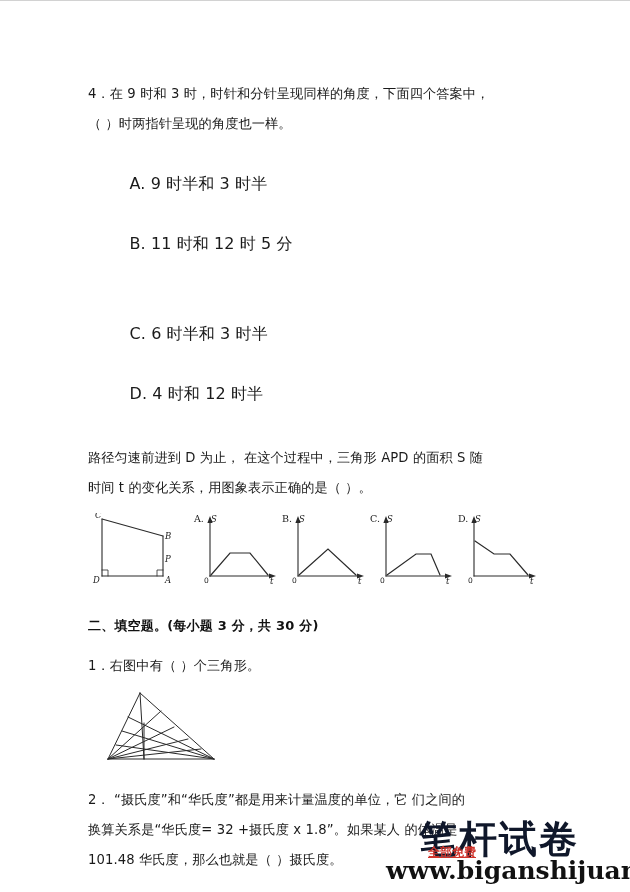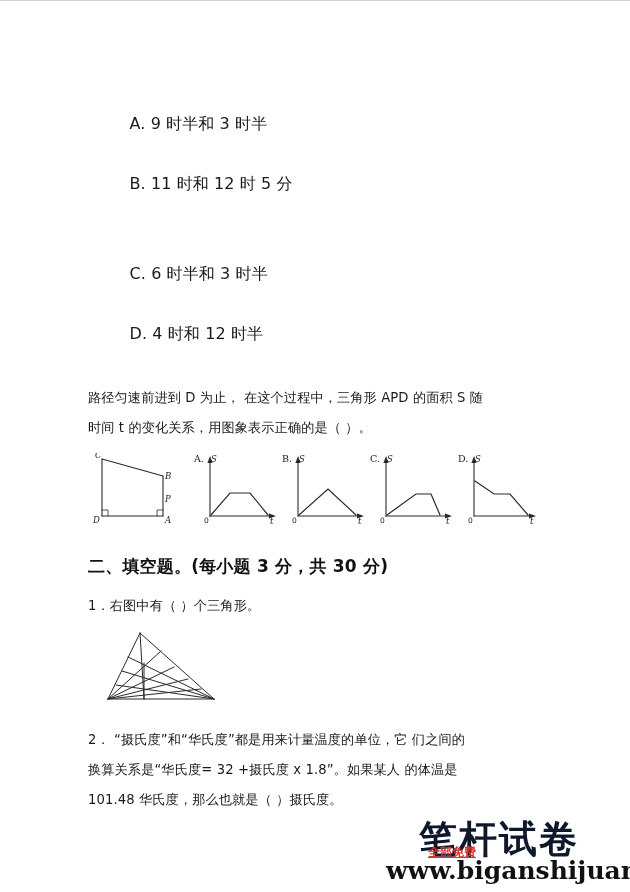--- a/index.html
+++ b/index.html
@@ -33,21 +33,21 @@
     font-size: 13.2px;
     line-height: 30px;
     letter-spacing: 0.1px;
     text-align: justify;
   }
   .q-block .ln {
     display: block;
     white-space: nowrap;
   }
   .section-title {
-    font-size: 17px;
+    font-size: 13px;
     font-weight: bold;
     color: #111;
     line-height: 30px;
     letter-spacing: 0.2px;
   }
   .opt-row {
     display: block;
     white-space: pre;
     line-height: 30px;
     font-size: 16px;
@@ -115,20 +115,24 @@
     border-bottom: 1px solid #d0342c;
     line-height: 9px;
   }
 </style>
 </head>
 <body>
 
 <div class="page">
   <div class="content">
 
+    <div class="q-block">
+      <span class="ln">4．在 9 时和 3 时，时针和分针呈现同样的角度，下面四个答案中，</span>
+      <span class="ln">（    ）时两指针呈现的角度也一样。</span>
+    </div>
 
     <div class="q-block">
       <span class="opt-row">
         <span>A. 9 时半和 3 时半</span>
         <span>&nbsp;&nbsp;&nbsp;&nbsp;&nbsp;&nbsp;&nbsp;</span>
         <span>B. 11 时和 12 时 5 分</span>
       </span>
       <span class="opt-row">
         <span>C. 6 时半和 3 时半</span>
         <span>&nbsp;&nbsp;&nbsp;&nbsp;&nbsp;&nbsp;&nbsp;</span>

